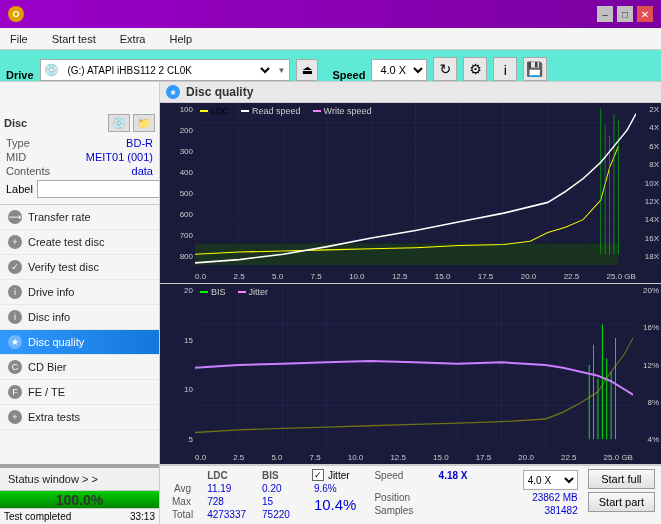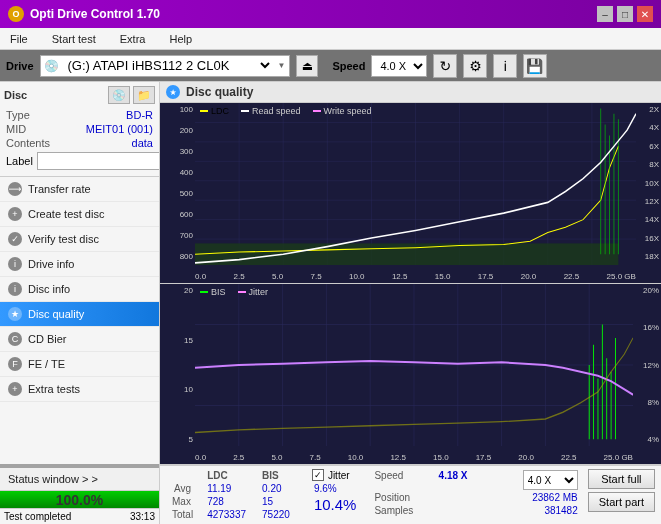--- a/index.html
+++ b/index.html
@@ -74,25 +74,25 @@
     }
     .menu-item {
       padding: 2px 6px;
       font-size: 11px;
       cursor: pointer;
       color: #222;
     }
 
     
     .drive-bar {
-      background: #737373;
+      background: #5eead4;
       border-bottom: 1px solid #ccc;
       height: 32px;
       display: flex;
-      align-items: center;
+      align-items: flex-end;
       padding: 0 6px;
       gap: 6px;
     }
     .drive-label {
       font-size: 11px;
       font-weight: 600;
     }
     .drive-selector {
       display: flex;
       align-items: center;
@@ -150,20 +150,21 @@
       border-right: 1px solid #ccc;
       display: flex;
       flex-direction: column;
       overflow: hidden;
     }
 
     
     .disc-section {
       padding: 4px;
       border-bottom: 1px solid #ccc;
+      margin-top: 28px;
     }
     .disc-header {
       display: flex;
       align-items: center;
       justify-content: space-between;
       margin-bottom: 4px;
     }
     .disc-title {
       font-size: 11px;
       font-weight: 700;
@@ -432,41 +433,40 @@
       font-size: 8px;
       color: #ccc;
     }
   </style>
 </head>
 <body>
 
 <div class="title-bar">
   <div class="title-bar-left">
     <div class="title-icon">O</div>
-    <span class="title-text">Opti Drive Control 1.70</span>
   </div>
   <div class="title-controls">
     <button class="title-btn">–</button>
     <button class="title-btn">□</button>
     <button class="title-btn close">✕</button>
   </div>
 </div>
 
 <div class="menu-bar">
   <span class="menu-item">File</span>
   <span class="menu-item">Start test</span>
   <span class="menu-item">Extra</span>
   <span class="menu-item">Help</span>
 </div>
 
 <div class="drive-bar">
   <span class="drive-label">Drive</span>
   <div class="drive-selector">
     <span style="font-size:12px;">💿</span>
-    <select style="border:none;background:transparent;font-size:13px;width:210px;outline:none;">
+    <select style="border:none;background:transparent;font-size:10px;width:210px;outline:none;">
       <option>(G:)  ATAPI iHBS112  2 CL0K</option>
     </select>
     <span style="font-size:8px;color:#666;">▼</span>
   </div>
   <button class="drive-icon-btn">⏏</button>
   <span class="speed-label">Speed</span>
   <select class="speed-selector">
     <option>4.0 X</option>
     <option>2.0 X</option>
     <option>1.0 X</option>

